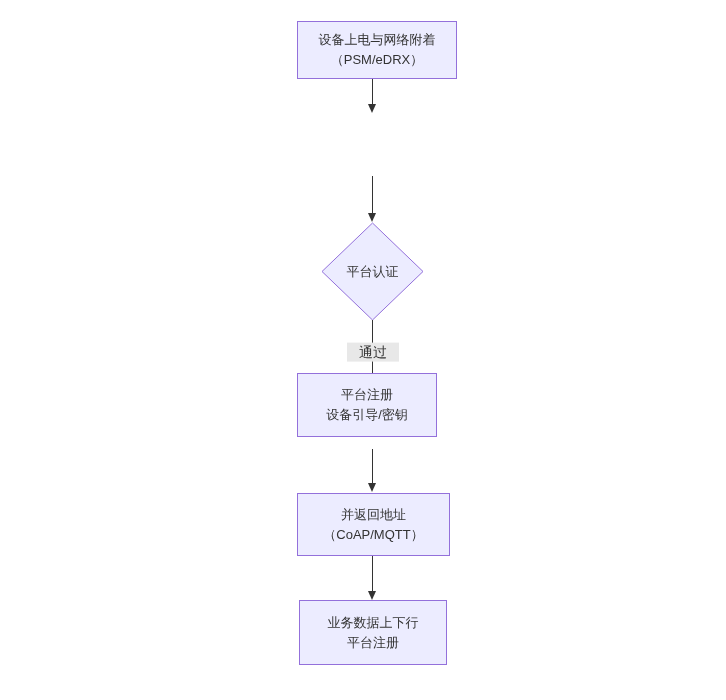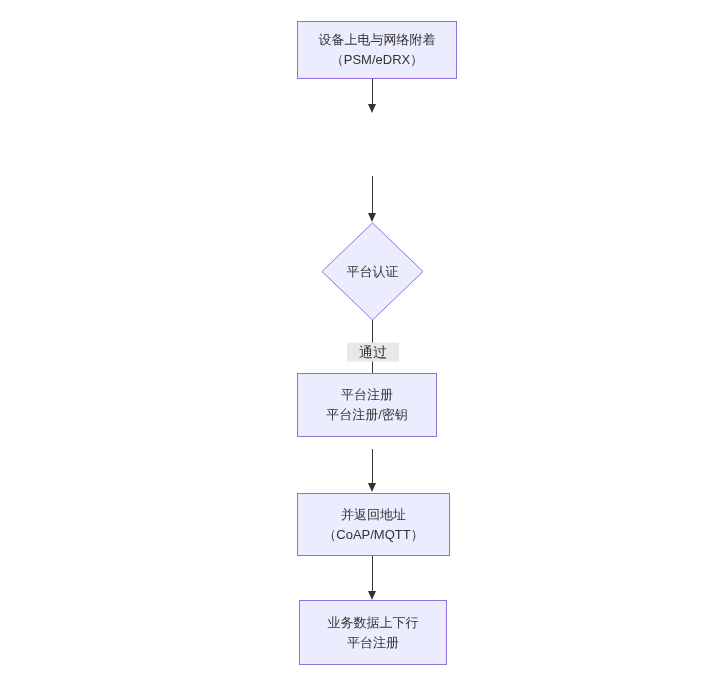--- a/index.html
+++ b/index.html
@@ -106,21 +106,21 @@
     </svg>
     <span class="diamond-label">平台认证</span>
   </div>
 
   <div class="edge-line" style="left:372px; top:320px; height:56px;"></div>
   <div class="arrowhead" style="left:368px; top:375px;"></div>
   <div class="edge-label" style="left:373px; top:352px;">通过</div>
 
   <div class="node rect" style="left:297px; top:373px; width:140px; height:64px;">
     <span>平台注册</span>
-    <span>平台注册/密钥</span>
+    <span>设备引导/密钥</span>
   </div>
 
   <div class="edge-line" style="left:372px; top:449px; height:35px;"></div>
   <div class="arrowhead" style="left:368px; top:483px;"></div>
 
   <div class="node rect" style="left:297px; top:493px; width:153px; height:63px;">
     <span>并返回地址</span>
     <span>（CoAP/MQTT）</span>
   </div>
 

